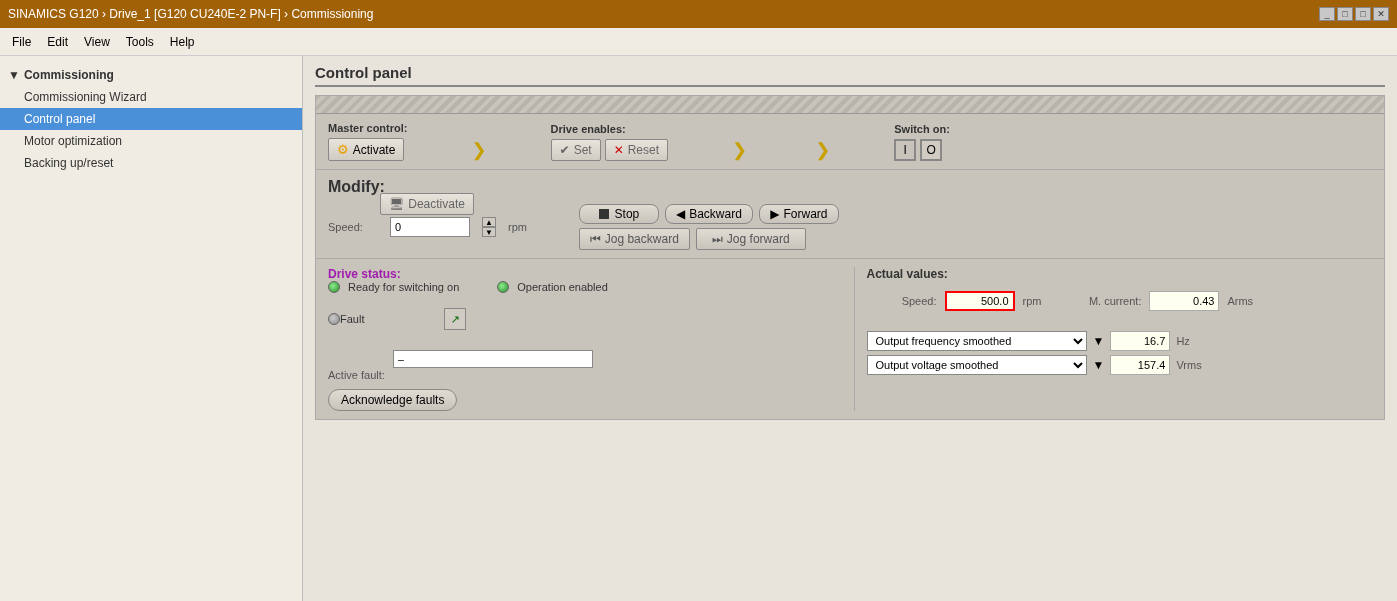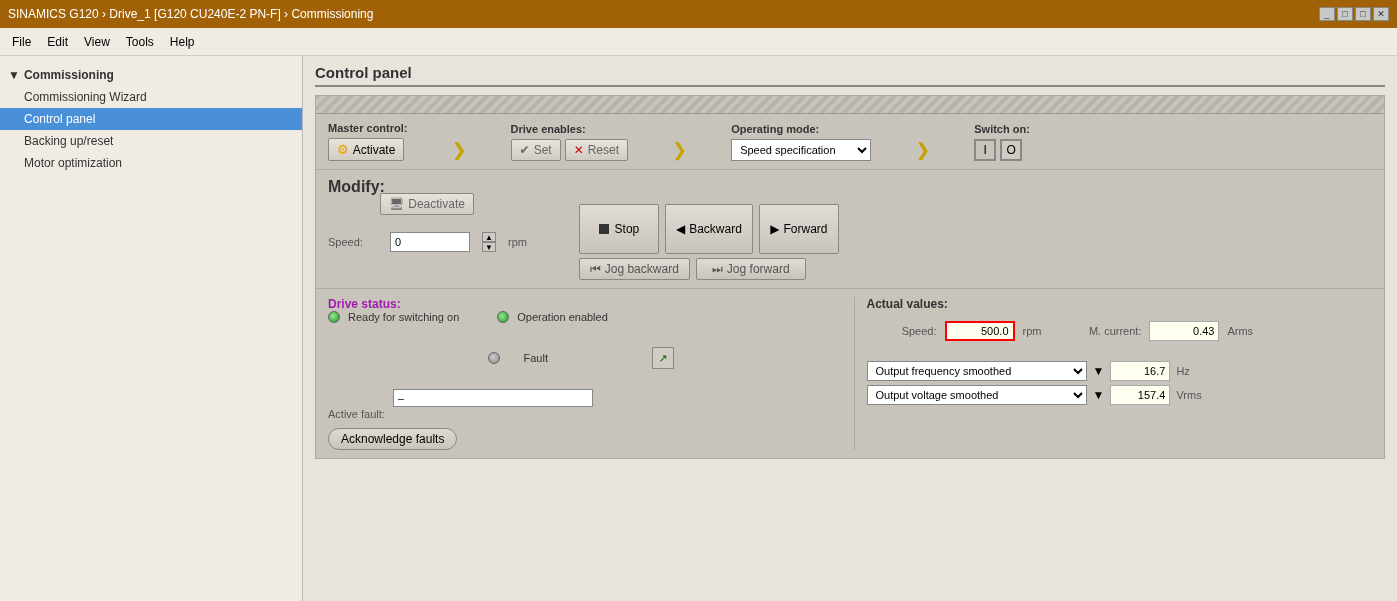--- a/index.html
+++ b/index.html
@@ -82,21 +82,21 @@
       );
       border-bottom: 1px solid #999;
     }
 
     
     .controls-section {
       background: #c8c4bc;
       padding: 8px 12px;
       display: flex;
       align-items: flex-end;
-      gap: 40px;
+      gap: 60px;
       border-bottom: 1px solid #aaa;
     }
 
     .btn-activate {
       background: linear-gradient(to bottom, #e8e4dc, #d0ccc4);
       border: 1px solid #888; border-radius: 2px; padding: 3px 8px; cursor: pointer;
       display: flex; align-items: center; gap: 4px; font-size: 11px;
     }
 
     .btn-deactivate {
@@ -140,21 +140,21 @@
       border: 1px solid #888; background: white; padding: 2px 4px; width: 80px;
       height: 20px; font-size: 11px;
     }
     .spinner-btns { display: flex; flex-direction: column; }
     .spinner-btn { width: 14px; height: 10px; border: 1px solid #888; background: #d0ccc4; cursor: pointer; font-size: 8px; display: flex; align-items: center; justify-content: center; }
     .rpm-label { font-size: 11px; color: #555; }
     .motion-btns { display: flex; flex-direction: column; gap: 4px; margin-left: 40px; }
     .motion-row { display: flex; gap: 6px; }
     .motion-btn {
       background: linear-gradient(to bottom, #e0dcd4, #c8c4bc);
-      border: 1px solid #888; border-radius: 2px; padding: 17px 10px; cursor: pointer;
+      border: 1px solid #888; border-radius: 8px; padding: 2px 10px; cursor: pointer;
       display: flex; align-items: center; gap: 4px; font-size: 11px; min-width: 80px;
       justify-content: center;
     }
     .motion-btn.stop-btn {
       display: flex; align-items: center; gap: 6px;
     }
     .jog-btn {
       background: linear-gradient(to bottom, #e0dcd4, #c8c4bc);
       border: 1px solid #888; border-radius: 2px; padding: 3px 10px; cursor: pointer;
       font-size: 11px; min-width: 110px; display: flex; align-items: center; gap: 4px;
@@ -253,24 +253,24 @@
       <span>▼</span>
       <span>Commissioning</span>
     </div>
     <div class="sidebar-item">
       <span>Commissioning Wizard</span>
     </div>
     <div class="sidebar-item active">
       <span>Control panel</span>
     </div>
     <div class="sidebar-item">
+      <span>Motor optimization</span>
+    </div>
+    <div class="sidebar-item">
       <span>Backing up/reset</span>
-    </div>
-    <div class="sidebar-item">
-      <span>Motor optimization</span>
     </div>
   </div>
 
   <div class="content">
     <div class="panel-title">Control panel</div>
 
     <div class="control-panel-box">
       <div class="hatched-header"></div>
 
       <div class="controls-section">
@@ -296,29 +296,20 @@
             </button>
             <button class="btn-reset">
               <span style="color:#cc0000;">✕</span>
               <span>Reset</span>
             </button>
           </div>
         </div>
 
         <div class="section-arrow">❯</div>
 
-        <div class="flow-group">
-          <label>Operating mode:</label>
-          <div style="display:flex; gap:4px; align-items:center;">
-            <select class="op-mode-select">
-              <option>Speed specification</option>
-              <option>Torque specification</option>
-            </select>
-          </div>
-        </div>
 
         <div class="section-arrow">❯</div>
 
         <div class="flow-group">
           <label>Switch on:</label>
           <div style="display:flex; gap:4px;">
             <div class="switch-btn on">
               <span>I</span>
             </div>
             <div class="switch-btn">
@@ -379,21 +370,21 @@
 
         <div class="drive-status">
           <div class="drive-status-title">Drive status:</div>
           <div class="status-row">
             <div class="status-dot green"></div>
             <span class="status-label">Ready for switching on</span>
             <div class="status-dot green" style="margin-left:30px;"></div>
             <span class="status-label">Operation enabled</span>
           </div>
 
-          <div style="margin-top: 24px; display:flex; align-items:center; gap:24px;justify-content:center;">
+          <div style="margin-top: 15px; display:flex; align-items:center; gap:0;">
             <div class="status-dot gray"></div>
             <span class="status-label">Fault</span>
             <div class="link-icon" style="margin-left:80px;">↗</div>
           </div>
           <div class="active-fault-row">
             <span class="active-fault-label">Active fault:</span>
             <input class="active-fault-input" type="text" value="–" readonly="" style="">
           </div>
           <button class="ack-btn">
             <span>Acknowledge faults</span>

